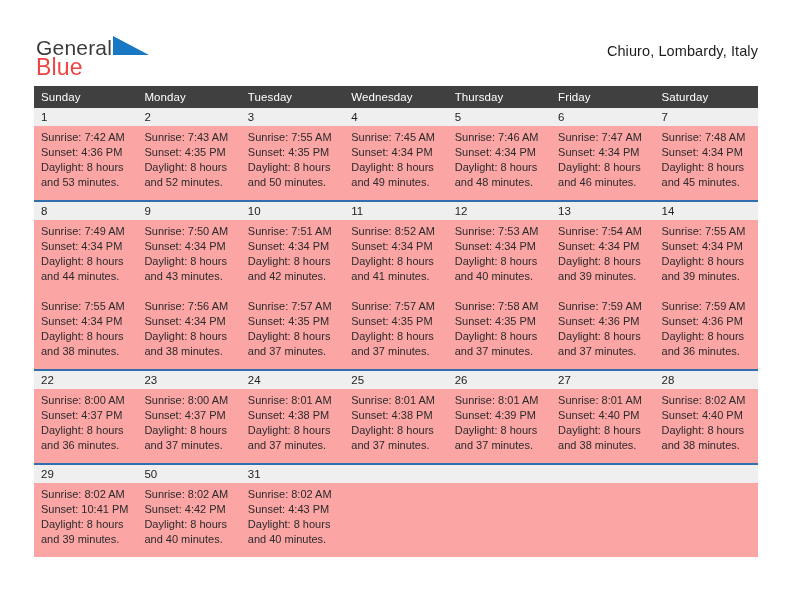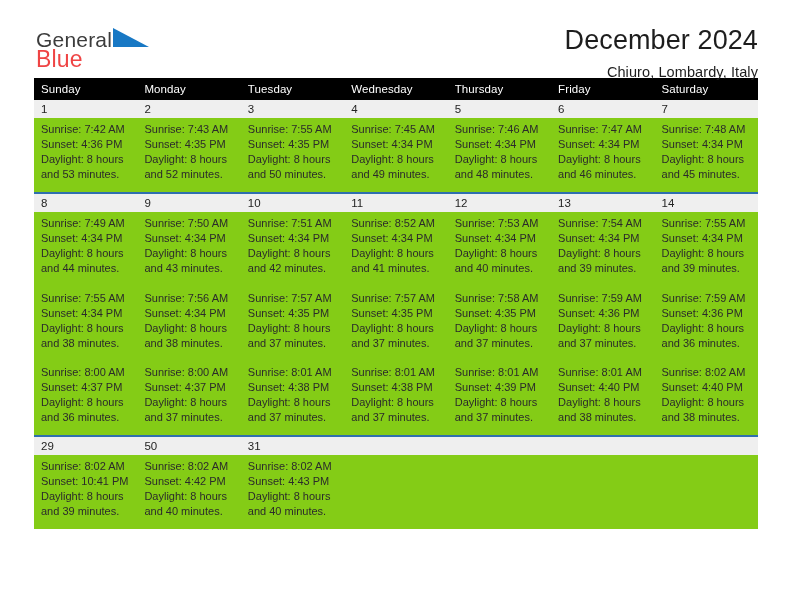--- a/index.html
+++ b/index.html
@@ -12,21 +12,21 @@
     background: #ffffff;
     font-family: "Liberation Sans", sans-serif;
     color: #1a1a1a;
     overflow: hidden;
   }
   .page {
     position: relative;
     width: 792px;
     height: 561px;
     box-sizing: border-box;
-    padding: 0 34px;
+    padding: 8px 34px;
   }
 
   
   .header {
     display: flex;
     align-items: flex-start;
     justify-content: space-between;
     height: 70px;
     padding-top: 26px;
     box-sizing: border-box;
@@ -76,21 +76,21 @@
   
   .calendar {
     width: 724px;
     border-collapse: collapse;
     table-layout: fixed;
     margin-top: 8px;
   }
   .calendar col { width: 14.2857%; }
 
   thead th {
-    background: #000000;
+    background: #404040;
     color: #ffffff;
     font-size: 11.5px;
     font-weight: normal;
     text-align: left;
     padding: 5px 0 5px 7px;
     height: 20px;
     box-sizing: border-box;
     letter-spacing: .1px;
   }
 
@@ -101,21 +101,21 @@
     color: #232323;
     padding: 3px 0 3px 7px;
     height: 18px;
     box-sizing: border-box;
     vertical-align: top;
   }
   tbody tr.daynum-row.first td {
     border-top: none;
   }
   tbody tr.detail-row td {
-    background: #84cc16;
+    background: #fca5a5;
     font-size: 11px;
     color: #2b2b2b;
     padding: 4px 6px 10px 7px;
     vertical-align: top;
     line-height: 1.37;
     height: 66px;
     box-sizing: border-box;
   }
   tbody tr.detail-row td .line {
     display: block;
@@ -133,21 +133,20 @@
     <div class="brand">
       <span class="brand-row1">
         <span>General</span><span class="brand-tri"><svg width="40" height="22" viewBox="0 0 40 22" xmlns="http://www.w3.org/2000/svg">
               <polygon points="2,21 2,2 38,21" fill="#1878c4"></polygon>
             </svg></span>
       </span>
       <span class="brand-row2">Blue</span>
     </div>
 
     <div class="title-block">
-      <div class="cal-title">December 2024</div>
       <div class="cal-subtitle">Chiuro, Lombardy, Italy</div>
     </div>
 
   </div>
 
   <table class="calendar">
     <colgroup>
       <col>
         <col>
         <col>
@@ -315,20 +314,29 @@
           <span class="line">and 37 minutes.</span>
         </td>
         <td>
           <span class="line">Sunrise: 7:59 AM</span>
           <span class="line">Sunset: 4:36 PM</span>
           <span class="line">Daylight: 8 hours</span>
           <span class="line">and 36 minutes.</span>
         </td>
       </tr>
 
+      <tr class="daynum-row">
+        <td>22</td>
+        <td>23</td>
+        <td>24</td>
+        <td>25</td>
+        <td>26</td>
+        <td>27</td>
+        <td>28</td>
+      </tr>
       <tr class="detail-row">
         <td>
           <span class="line">Sunrise: 8:00 AM</span>
           <span class="line">Sunset: 4:37 PM</span>
           <span class="line">Daylight: 8 hours</span>
           <span class="line">and 36 minutes.</span>
         </td>
         <td>
           <span class="line">Sunrise: 8:00 AM</span>
           <span class="line">Sunset: 4:37 PM</span>

